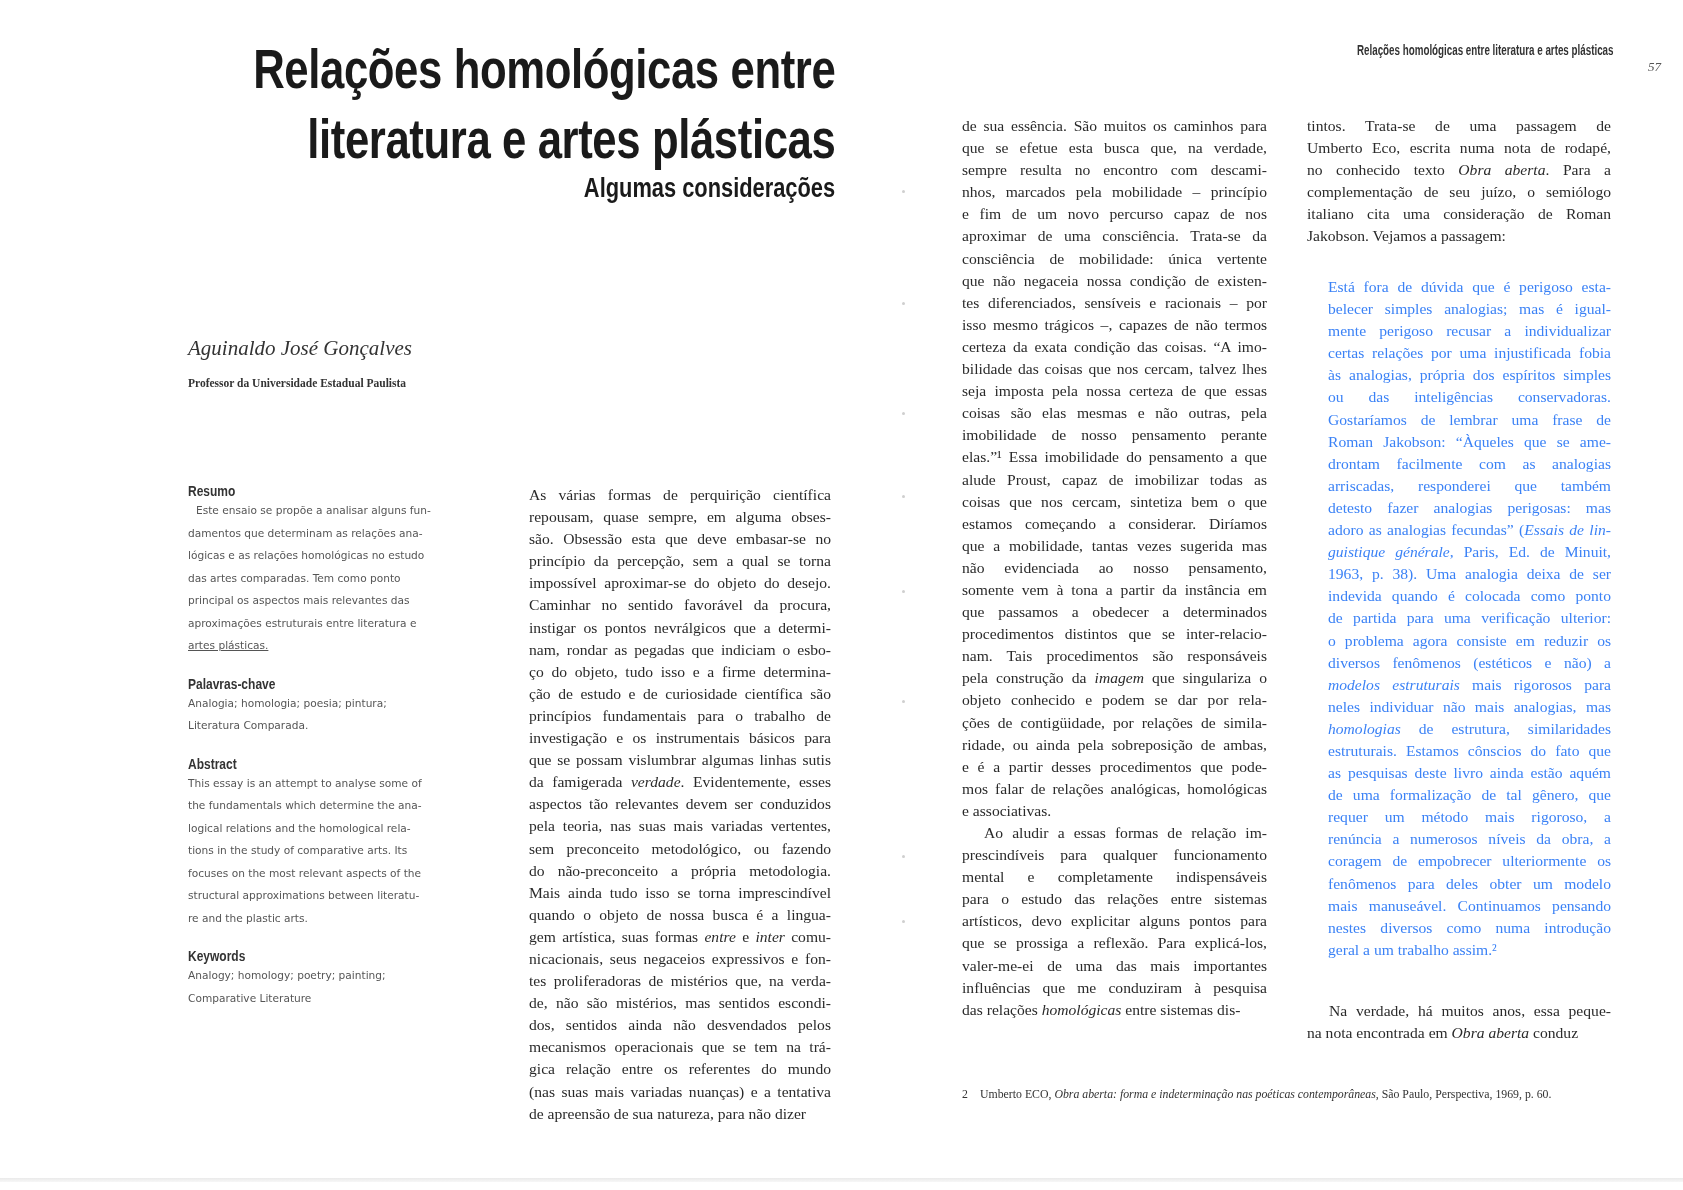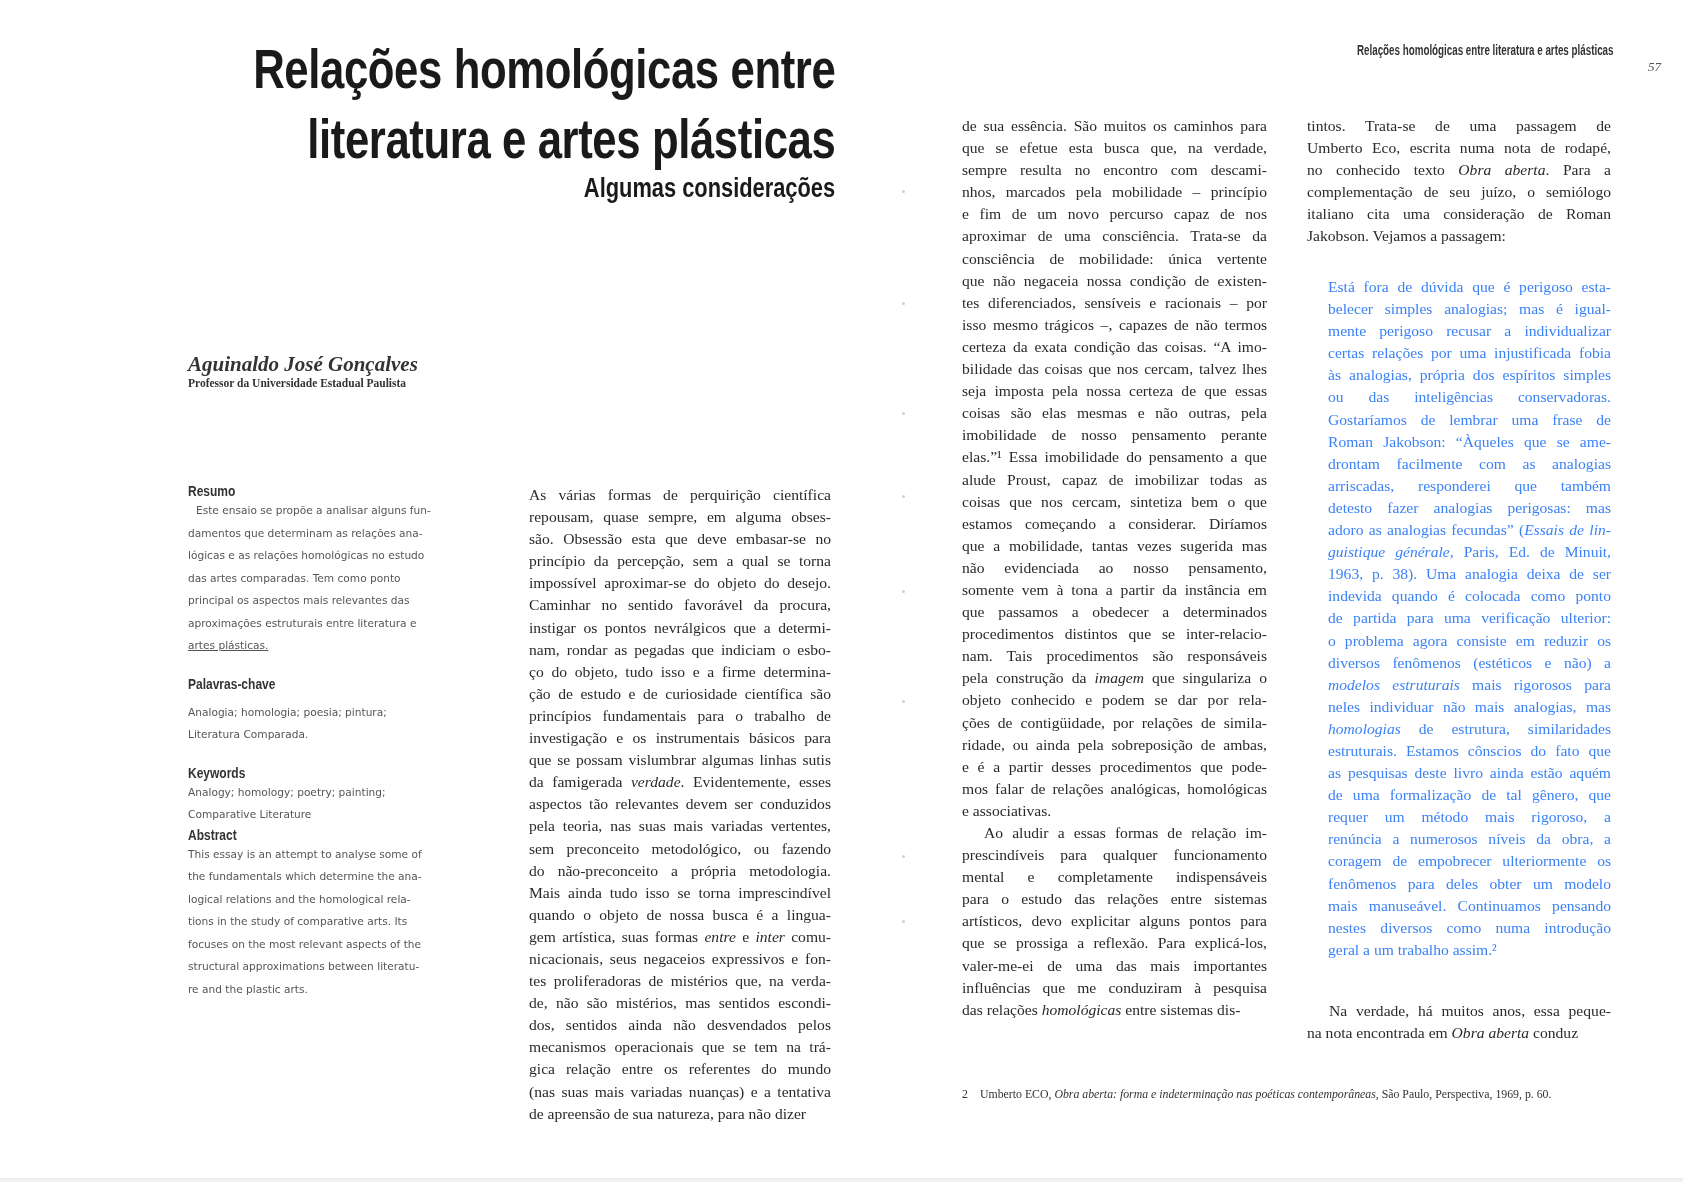--- a/index.html
+++ b/index.html
@@ -30,60 +30,60 @@
 </head>
 <body>
 
 <div>
   <div class="abs" style="right:848px; top:34px;">
     <div class="title-line">Relações homológicas entre</div>
     <div class="title-line">literatura e artes plásticas</div>
   </div>
   <div class="abs subtitle" style="right:848px; top:172px;">Algumas considerações</div>
 
-  <div class="abs author" style="left:188px; top:352px;font-weight:bold;">Aguinaldo José Gonçalves</div>
+  <div class="abs author" style="left:188px; top:336px;">Aguinaldo José Gonçalves</div>
   <div class="abs affil" style="left:188px; top:377px;">Professor da Universidade Estadual Paulista</div>
 
   <div class="abs" style="left:188px; top:482px;">
     <div style="margin-bottom:18px;">
       <div class="sec-head">Resumo</div>
       <div class="sec-body">
           <span class="line" style="display: block; white-space: nowrap; margin-left: 8px;">Este ensaio se propõe a analisar alguns fun-</span>
           <span class="line" style="display: block; white-space: nowrap;">damentos que determinam as relações ana-</span>
           <span class="line" style="display: block; white-space: nowrap;">lógicas e as relações homológicas no estudo</span>
           <span class="line" style="display: block; white-space: nowrap;">das artes comparadas. Tem como ponto</span>
           <span class="line" style="display: block; white-space: nowrap;">principal os aspectos mais relevantes das</span>
           <span class="line" style="display: block; white-space: nowrap;">aproximações estruturais entre literatura e</span>
           <span class="line last" style="display: block; white-space: nowrap; text-decoration: underline;">artes plásticas.</span>
         </div>
     </div>
     <div style="margin-bottom:18px;">
       <div class="sec-head">Palavras-chave</div>
       <div class="sec-body">
-          <span class="line" style="display: block; white-space: nowrap; margin-top: 9px;">Analogia; homologia; poesia; pintura;</span>
+          <span class="line" style="display: block; white-space: nowrap;">Analogia; homologia; poesia; pintura;</span>
           <span class="line last" style="display: block; white-space: nowrap;">Literatura Comparada.</span>
-        </div>
-    </div>
-    <div>
-      <div class="sec-head">Keywords</div>
-      <div class="sec-body">
-          <span class="line" style="display: block; white-space: nowrap;">Analogy; homology; poetry; painting;</span>
-          <span class="line last" style="display: block; white-space: nowrap;">Comparative Literature</span>
         </div>
     </div>
     <div style="margin-bottom:18px;">
       <div class="sec-head">Abstract</div>
       <div class="sec-body">
           <span class="line" style="display: block; white-space: nowrap;">This essay is an attempt to analyse some of</span>
           <span class="line" style="display: block; white-space: nowrap;">the fundamentals which determine the ana-</span>
           <span class="line" style="display: block; white-space: nowrap;">logical relations and the homological rela-</span>
           <span class="line" style="display: block; white-space: nowrap;">tions in the study of comparative arts. Its</span>
           <span class="line" style="display: block; white-space: nowrap;">focuses on the most relevant aspects of the</span>
           <span class="line" style="display: block; white-space: nowrap;">structural approximations between literatu-</span>
           <span class="line last" style="display: block; white-space: nowrap;">re and the plastic arts.</span>
+        </div>
+    </div>
+    <div>
+      <div class="sec-head">Keywords</div>
+      <div class="sec-body">
+          <span class="line" style="display: block; white-space: nowrap;">Analogy; homology; poetry; painting;</span>
+          <span class="line last" style="display: block; white-space: nowrap;">Comparative Literature</span>
         </div>
     </div>
   </div>
 
   <div class="abs body-col" style="left:529px; top:484px; width:302px;">
       <span class="line">As várias formas de perquirição científica</span>
       <span class="line">repousam, quase sempre, em alguma obses-</span>
       <span class="line">são. Obsessão esta que deve embasar-se no</span>
       <span class="line">princípio da percepção, sem a qual se torna</span>
       <span class="line">impossível aproximar-se do objeto do desejo.</span>

